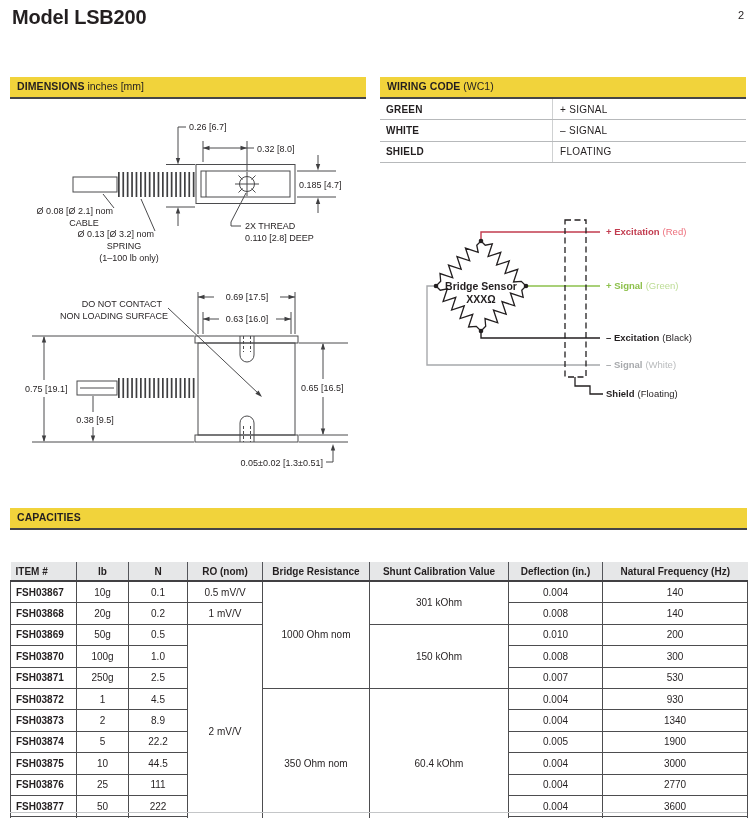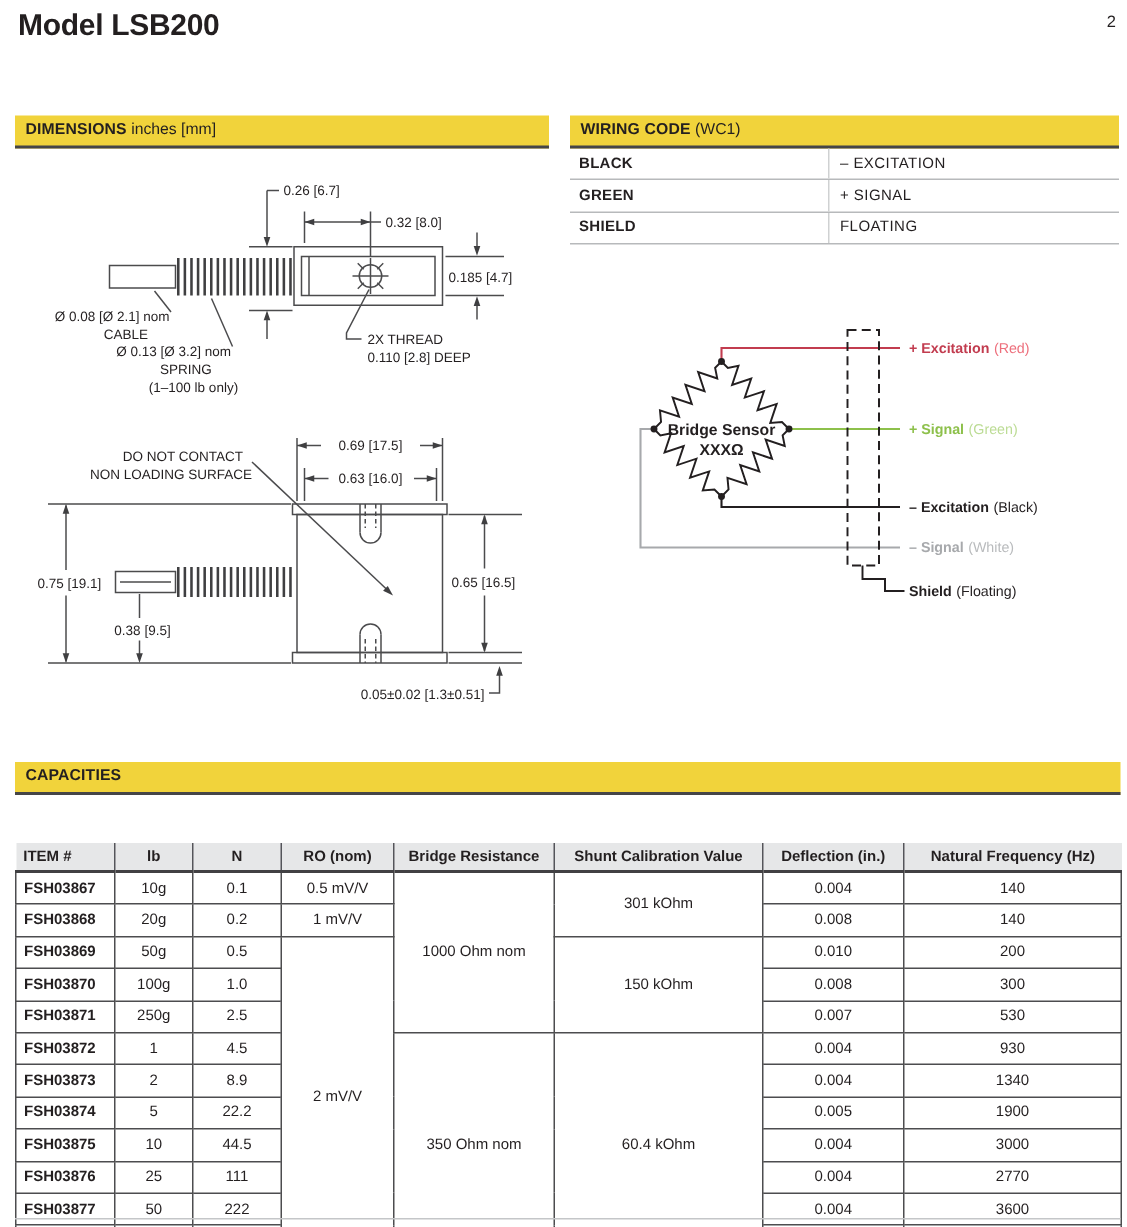--- a/index.html
+++ b/index.html
@@ -54,26 +54,26 @@
 
 <div class="abs" id="page-title">Model LSB200</div>
 <div class="abs" id="page-num">2</div>
 
 <div class="abs ybar" id="dim-bar"><b>DIMENSIONS</b>&nbsp;<span>inches [mm]</span></div>
 
 <div class="abs ybar" id="wire-bar"><b>WIRING CODE</b>&nbsp;<span>(WC1)</span></div>
 
 <div class="abs" id="wiring-table">
   <div class="wrow">
-    <div class="wname">BLACK</div>
-    <div class="wfunc">– EXCITATION</div>
+    <div class="wname">GREEN</div>
+    <div class="wfunc">+ SIGNAL</div>
   </div>
   <div class="wrow">
-    <div class="wname">GREEN</div>
-    <div class="wfunc">+ SIGNAL</div>
+    <div class="wname">WHITE</div>
+    <div class="wfunc">– SIGNAL</div>
   </div>
   <div class="wrow">
     <div class="wname">SHIELD</div>
     <div class="wfunc">FLOATING</div>
   </div>
 </div>
 
 <svg class="abs" style="left:0;top:100px" width="380" height="408" viewBox="0 100 380 408">
 
   <g>

